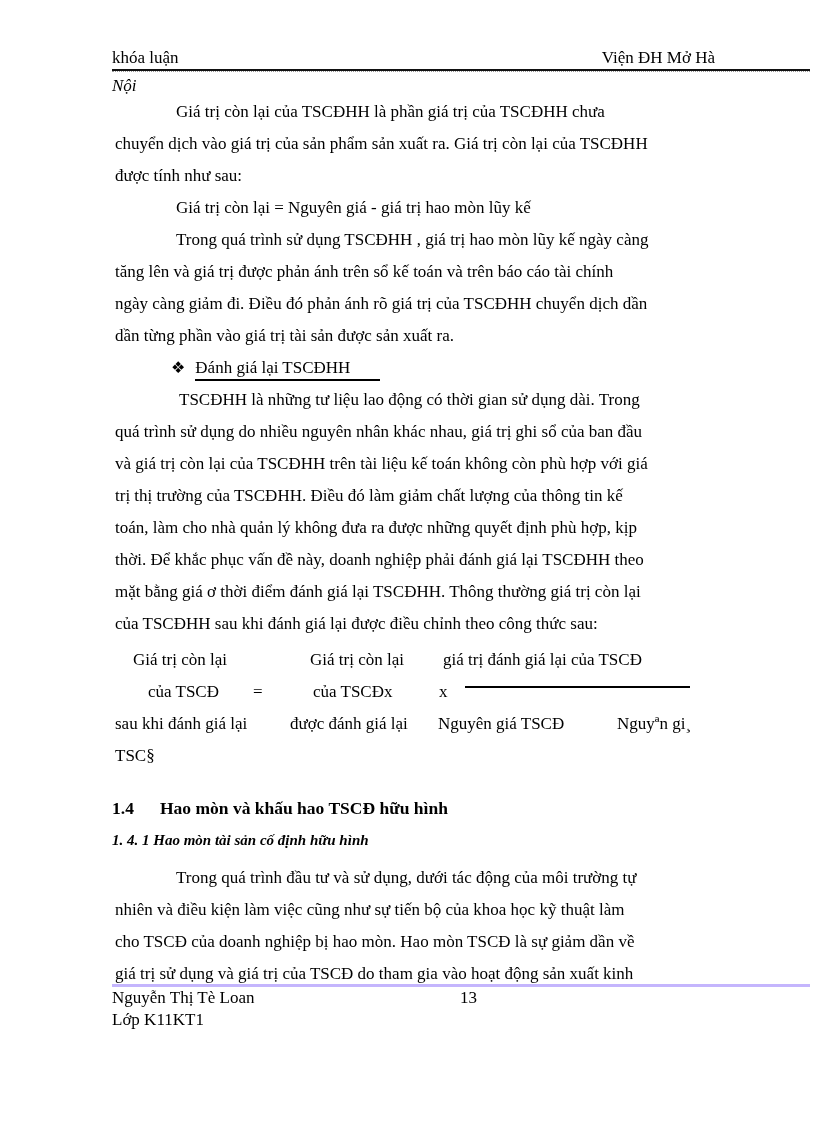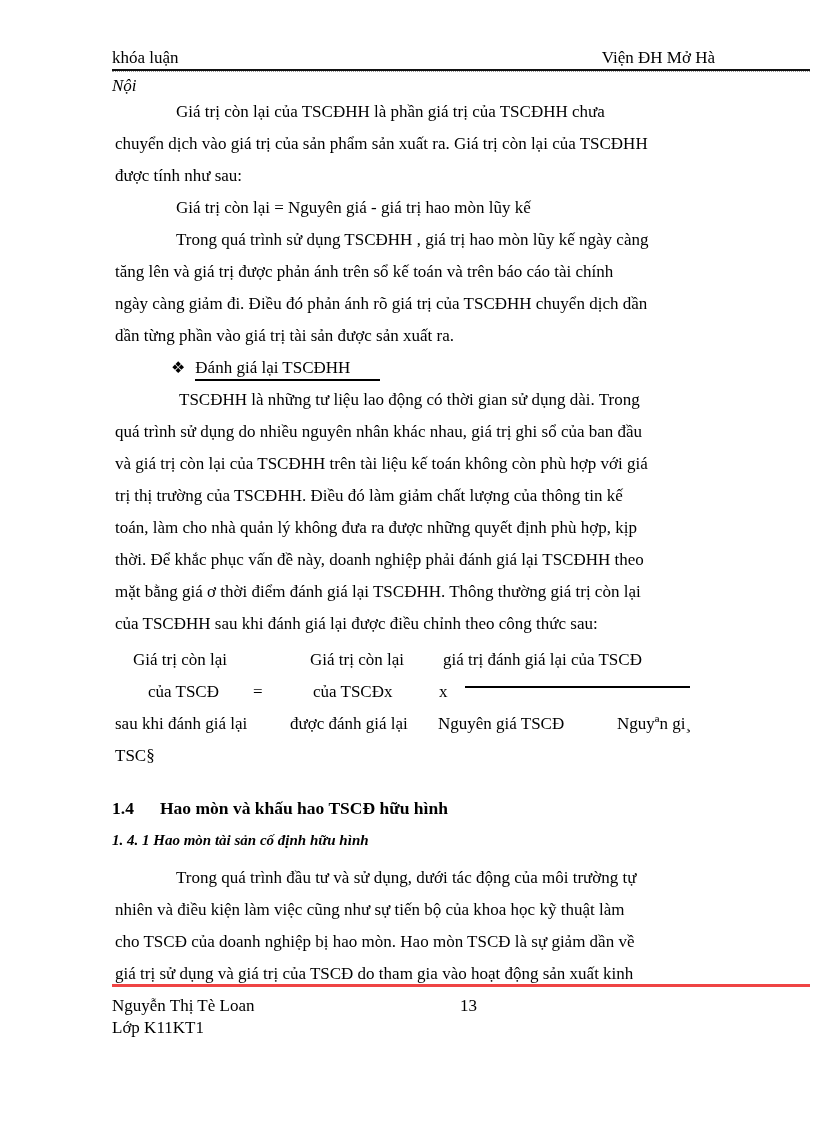--- a/index.html
+++ b/index.html
@@ -64,22 +64,22 @@
   .h1 { line-height: 32px; margin-top: 20px; font-weight: bold; font-size: 17.5px; white-space: nowrap; margin-left: -3px; }
   .h1-num { display: inline-block; width: 48px; }
   .h2 { line-height: 32px; font-weight: bold; font-style: italic; font-size: 15px; white-space: nowrap; margin-left: -3px; }
   .p5 { margin-top: 6px; }
   
   .footer {
     position: absolute;
     left: 112px;
     right: 6px;
     top: 984px;
-    border-top: 3px solid #ef4444;
-    padding-top: 8px;
+    border-top: 3px solid #c4b5fd;
+    padding-top: 0;
   }
   .footer-row { position: relative; line-height: 22px; }
   .footer-page { position: absolute; left: 348px; top: 0; }
   .footer-class { line-height: 22px; }
 </style>
 </head>
 <body>
 
 <div class="page">
 

